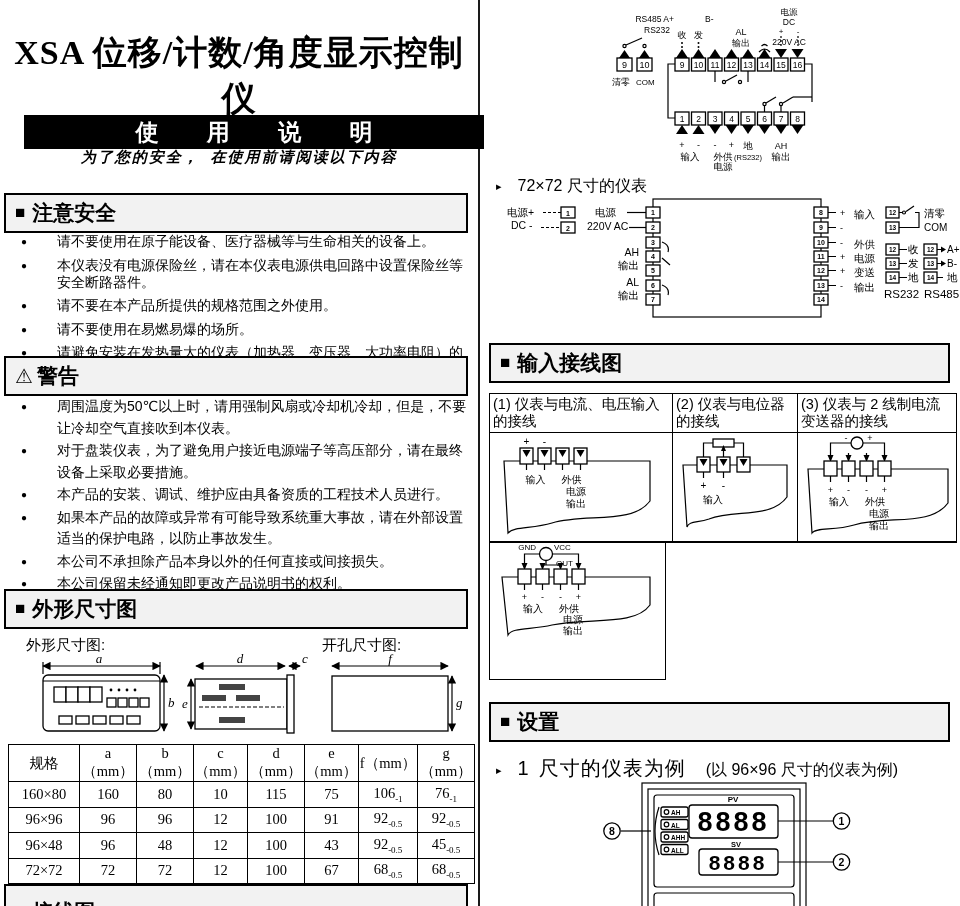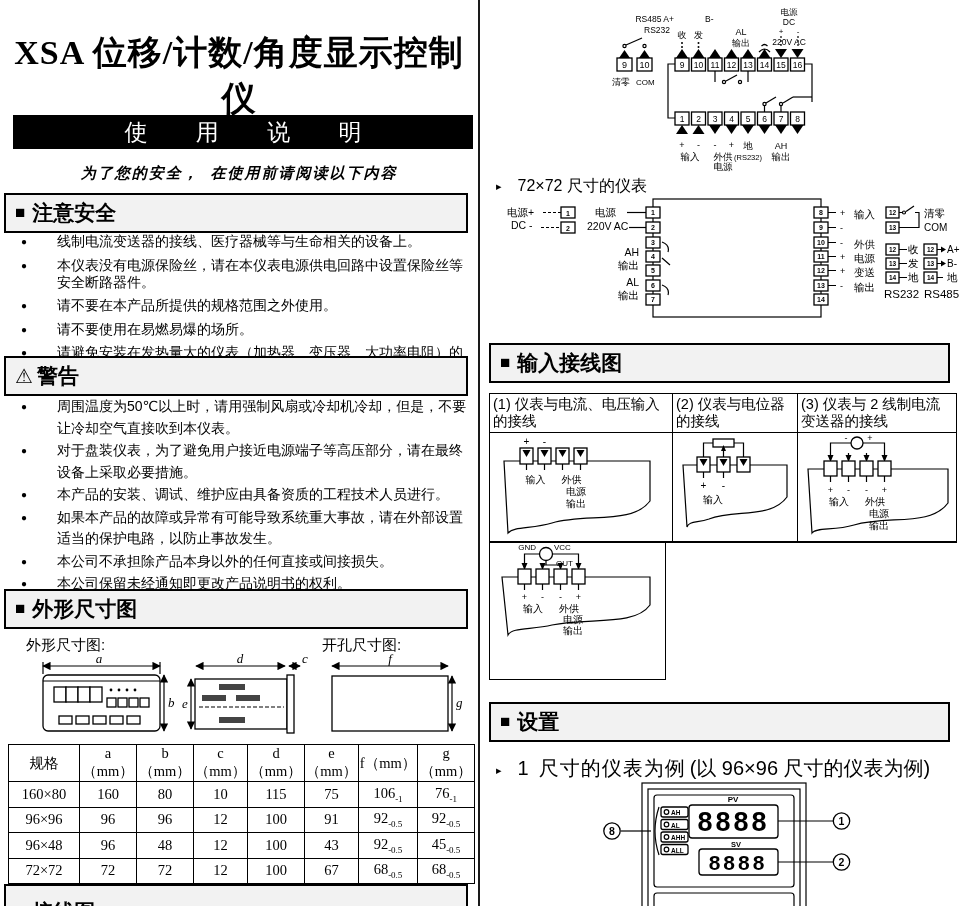--- a/index.html
+++ b/index.html
@@ -3,23 +3,23 @@
 <meta charset="utf-8">
 <style>
   html,body{margin:0;padding:0;background:#fff;}
   .page{position:relative;width:960px;height:906px;background:#fff;overflow:hidden;
         font-family:"Liberation Sans","DejaVu Sans",sans-serif;color:#000;}
   .divider{position:absolute;left:478px;top:0;width:2px;height:906px;background:#1a1a1a;}
   .col-l{position:absolute;left:0;top:0;width:478px;height:906px;}
   .col-r{position:absolute;left:480px;top:0;width:480px;height:906px;}
   .title{position:absolute;top:30px;left:0;width:100%;text-align:center;
          font-family:"Liberation Serif","DejaVu Serif",serif;font-size:34px;font-weight:bold;letter-spacing:1px;}
-  .banner{position:absolute;left:13px;top:115px;width:460px;height:34px;background:#000;color:#fff;
-          font-size:23px;font-weight:normal;text-align:center;line-height:34px;word-spacing:42px;}
-  .note{position:absolute;top:164px;left:0;width:100%;text-align:center;
+  .banner{position:absolute;left:24px;top:115px;width:460px;height:34px;background:#000;color:#fff;
+          font-size:23px;font-weight:bold;text-align:center;line-height:34px;word-spacing:42px;}
+  .note{position:absolute;top:148px;left:0;width:100%;text-align:center;
         font-family:"Liberation Serif","DejaVu Serif",serif;font-style:italic;font-weight:bold;
         font-size:15px;word-spacing:5px;letter-spacing:2px;}
   .schdr{position:absolute;border:2.5px solid #000;background:#f2f2f2;
          font-size:21px;font-weight:bold;padding:4px 9px;white-space:nowrap;}
   .schdr .marker{font-size:17px;margin-right:7px;vertical-align:2px;}
   .schdr .warn{font-size:20px;margin-right:4px;}
   .blist{position:absolute;left:12px;width:458px;}
   .bitem{display:flex;font-size:14px;}
   .blist.s .bitem{line-height:17px;margin-bottom:6.5px;}
   .blist.w .bitem{line-height:21.5px;margin-bottom:1px;}
@@ -27,21 +27,21 @@
   .cap{position:absolute;top:636px;font-size:15px;}
   .dimtable{position:absolute;left:8px;top:744px;border-collapse:collapse;text-align:center;
             font-family:"Liberation Serif","DejaVu Serif",serif;font-size:14.5px;}
   .dimtable td{border:1.4px solid #000;padding:0;height:24.5px;}
   .dimtable sub{font-size:9px;}
   .subhead{position:absolute;left:16px;top:176px;font-size:16px;}
   .arrow{font-size:11px;margin-right:16px;vertical-align:1px;}
   .subhead2{position:absolute;left:16px;top:755px;}
   .subhead2 .no{font-size:20px;margin-right:10px;}
   .subhead2 .t{font-size:20px;letter-spacing:1px;}
-  .subhead2 .nt{font-size:20px;margin-left:4px;}
+  .subhead2 .nt{font-size:16px;margin-left:20px;}
   .iw-row{position:absolute;left:9px;top:393px;width:468px;height:149px;display:flex;}
   .iw-cell{border:1.5px solid #000;box-sizing:border-box;}
   .iw-cell + .iw-cell{border-left:none;}
   .iw-c4{position:absolute;left:9px;top:541.5px;width:177px;height:138px;border:1.5px solid #000;box-sizing:border-box;}
   .iw-line{position:absolute;left:9px;top:541.5px;width:468px;border-top:1.5px solid #000;}
   .iw-title{border-bottom:1.5px solid #000;font-size:14.5px;line-height:17px;padding:2px 3px;min-height:36px;box-sizing:border-box;}
   svg{position:absolute;}
   svg text{font-family:"Liberation Sans","DejaVu Sans",sans-serif;fill:#000;stroke:none;}
   .ln{stroke:#000;stroke-width:1.2;fill:none;}
   .tb{fill:#fff;stroke:#000;stroke-width:1.3;}
@@ -59,21 +59,21 @@
     <div class="title">XSA 位移/计数/角度显示控制仪</div>
     <div class="banner">使 用 说 明</div>
     <div class="note">为了您的安全， 在使用前请阅读以下内容</div>
 
     <div class="schdr" style="left:4px;top:193px;width:442px;">
       <span class="marker">■</span><span>注意安全</span>
     </div>
     <div class="blist s" style="top:233px;">
       <div class="bitem">
           <span class="bullet">●</span>
-          <span>线制电流变送器的接线、医疗器械等与生命相关的设备上。</span>
+          <span>请不要使用在原子能设备、医疗器械等与生命相关的设备上。</span>
         </div>
       <div class="bitem">
           <span class="bullet">●</span>
           <span>本仪表没有电源保险丝，请在本仪表电源供电回路中设置保险丝等安全断路器件。</span>
         </div>
       <div class="bitem">
           <span class="bullet">●</span>
           <span>请不要在本产品所提供的规格范围之外使用。</span>
         </div>
       <div class="bitem">

